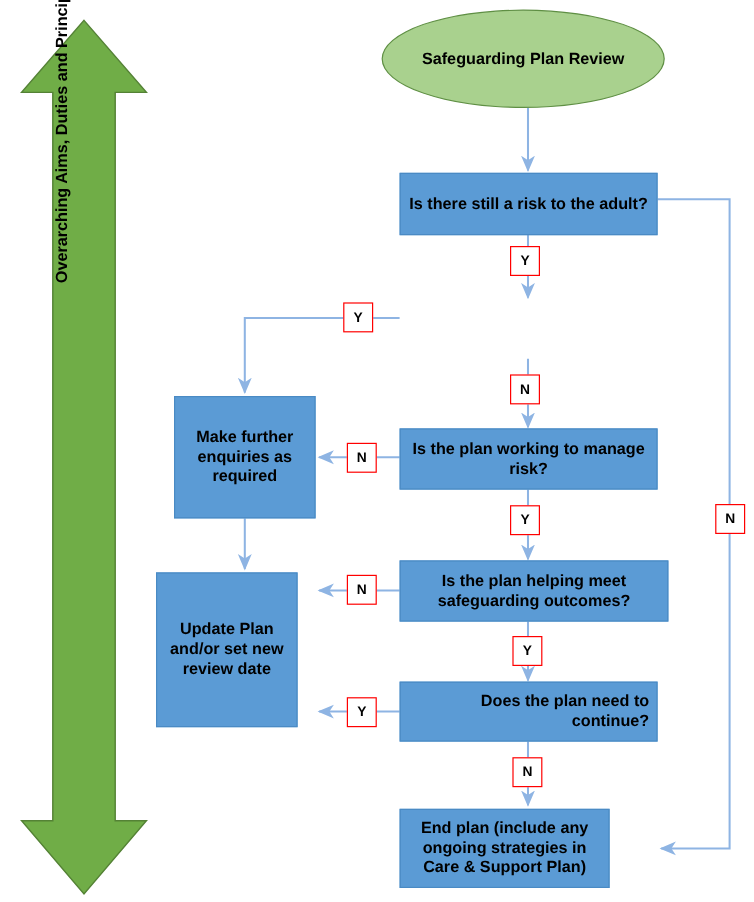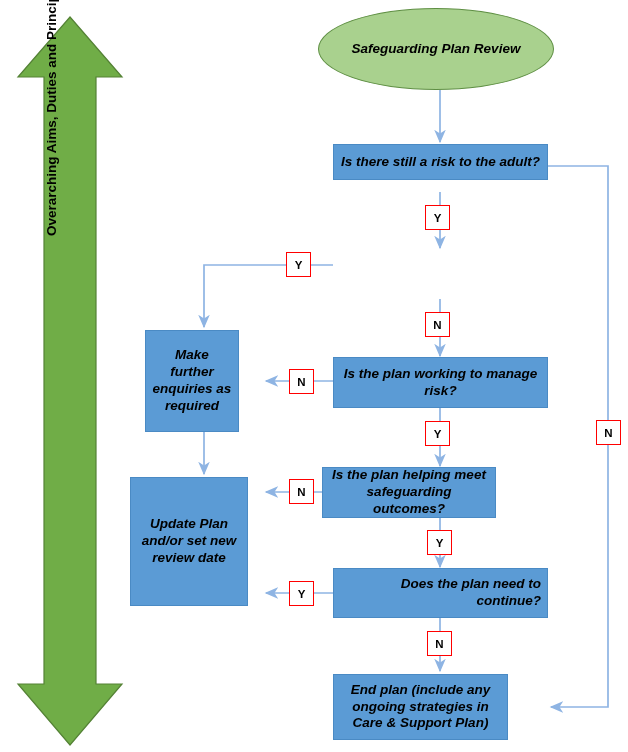--- a/index.html
+++ b/index.html
@@ -27,21 +27,20 @@
   .node {
     position: absolute;
     display: flex;
     align-items: center;
     justify-content: center;
     text-align: center;
     color: #000000;
     font-weight: bold;
     line-height: 1.25;
     padding: 2px 6px;
-    font-style: italic;
   }
   .proc {
     background: #5b9bd5;
     border: 1px solid #4a8ac4;
     font-size: 13.5px;
   }
   .terminator {
     background: #a9d18e;
     border: 1.4px solid #5f8f44;
     border-radius: 50%;
@@ -123,42 +122,42 @@
     <polygon points="70,17 122,77 96,77 96,684 122,684 70,745 18,684 44,684 44,77 18,77" fill="#70ad47" stroke="#548235" stroke-width="1.2"></polygon>
   </svg>
   <div id="banner-text">
     <div class="banner-label">Overarching Aims, Duties and Principles Apply</div>
   </div>
 
   <div class="node terminator" style="left:318px; top:8px; width:236px; height:82px;">
     <span>Safeguarding Plan Review</span>
   </div>
 
-  <div class="node proc" style="left:333px; top:144px; width:215px; height:36px;">
+  <div class="node proc" style="left:333px; top:144px; width:215px; height:52px;">
     <span>Is there still a risk to the adult?</span>
   </div>
 
 
   <div class="node proc" style="left:333px; top:357px; width:215px; height:51px;">
     <span>Is the plan working to manage risk?</span>
   </div>
 
-  <div class="node proc" style="left:322px; top:467px; width:174px; height:51px;">
+  <div class="node proc" style="left:333px; top:467px; width:224px; height:51px;">
     <span>Is the plan helping meet safeguarding outcomes?</span>
   </div>
 
   <div class="node proc" style="left:333px; top:568px; width:215px; height:50px;text-align:right;">
     <span>Does the plan need to continue?</span>
   </div>
 
   <div class="node proc" style="left:333px; top:674px; width:175px; height:66px;">
     <span>End plan (include any ongoing strategies in Care &amp; Support Plan)</span>
   </div>
 
-  <div class="node proc" style="left:145px; top:330px; width:94px; height:102px;">
+  <div class="node proc" style="left:145px; top:330px; width:118px; height:102px;">
     <span>Make further enquiries as required</span>
   </div>
 
   <div class="node proc" style="left:130px; top:477px; width:118px; height:129px;">
     <span>Update Plan and/or set new review date</span>
   </div>
 
   <div class="label-box" style="left:425px; top:205px;">
     <span>Y</span>
   </div>

